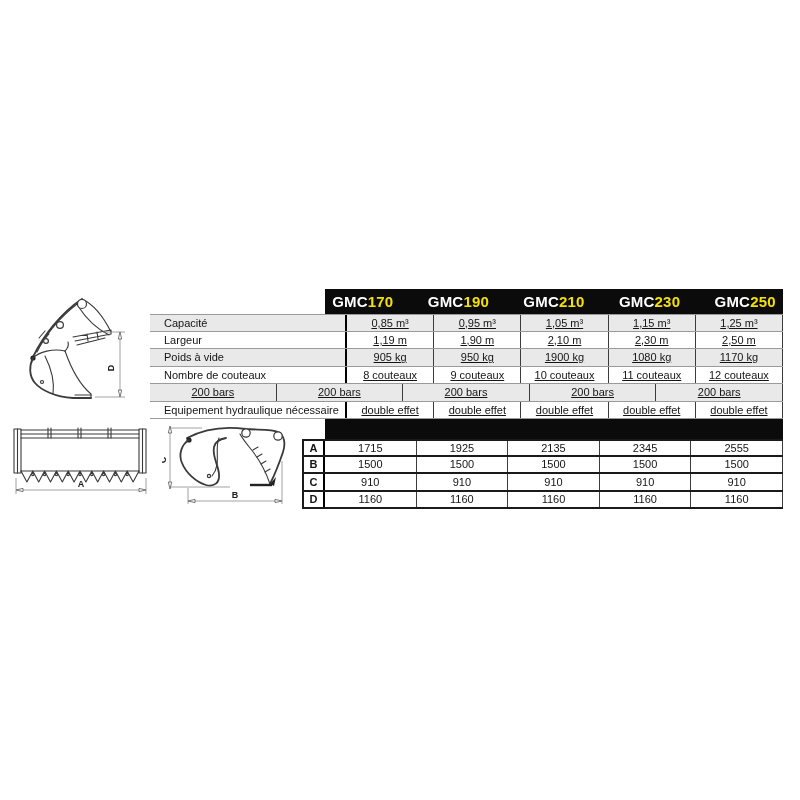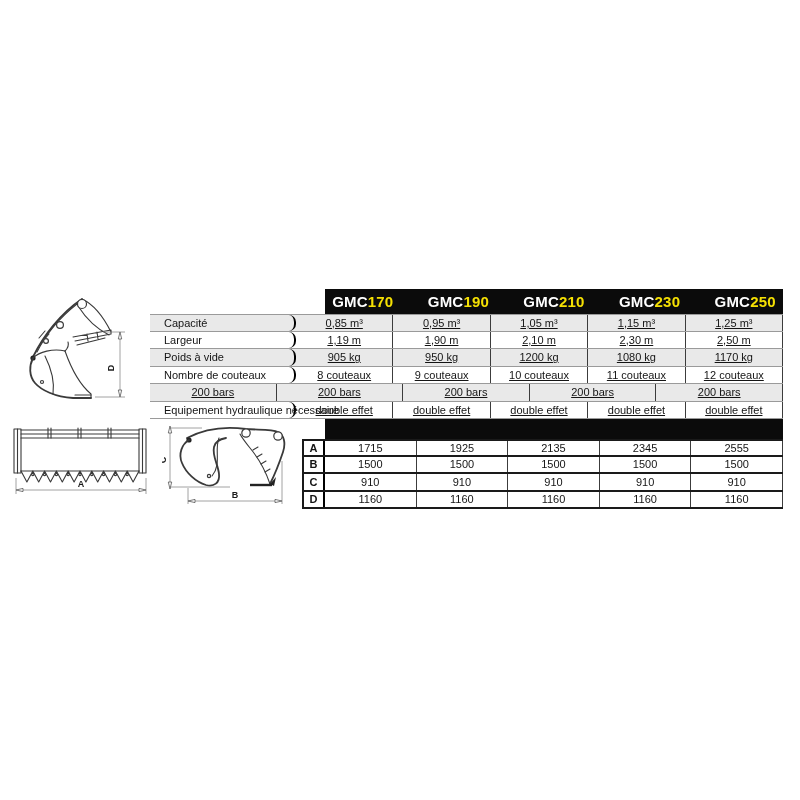--- a/index.html
+++ b/index.html
@@ -13,22 +13,22 @@
   .hdata{flex:1;display:flex;background:#0b0b0b;gap:20px;}
   .hcell{flex:1;display:flex;align-items:center;justify-content:center;
          font-size:15px;font-weight:700;letter-spacing:.2px;white-space:nowrap;}
   .hprefix{color:#ffffff;}
   .hnum{color:#f5e003;}
 
   .srow{display:flex;height:17.5px;box-sizing:border-box;border-bottom:1px solid #9a9a9a;
         font-size:11px;color:#141414;}
   .srow.first{border-top:1px solid #9a9a9a;}
   .srow.alt{background:#e9e9e9;}
-  .slabel{width:146px;box-sizing:border-box;padding-left:14px;display:flex;align-items:center;
-          border-right:2px solid #000;white-space:nowrap;border-radius:7px;}
+  .slabel{width:197px;box-sizing:border-box;padding-left:14px;display:flex;align-items:center;
+          border-right:2px solid #000;white-space:nowrap;}
   .scell{flex:1;display:flex;align-items:center;justify-content:center;
          border-right:1px solid #3c3c3c;white-space:nowrap;text-decoration:underline;}
 
   
   .midbar{position:absolute;left:325px;top:419px;width:458px;height:20px;background:#0b0b0b;}
 
   
   .dims{position:absolute;left:302px;top:439px;width:481px;}
   .drow{display:flex;height:17.5px;box-sizing:border-box;border-bottom:2px solid #1a1a1a;
         font-size:11px;color:#141414;background:#fff;}
@@ -176,21 +176,21 @@
       <div class="scell">1,19 m</div>
       <div class="scell">1,90 m</div>
       <div class="scell">2,10 m</div>
       <div class="scell">2,30 m</div>
       <div class="scell">2,50 m</div>
     </div>
     <div class="srow alt">
       <div class="slabel">Poids à vide</div>
       <div class="scell">905 kg</div>
       <div class="scell">950 kg</div>
-      <div class="scell">1200 kg</div>
+      <div class="scell">1900 kg</div>
       <div class="scell">1080 kg</div>
       <div class="scell">1170 kg</div>
     </div>
     <div class="srow">
       <div class="slabel">Nombre de couteaux</div>
       <div class="scell">8 couteaux</div>
       <div class="scell">9 couteaux</div>
       <div class="scell">10 couteaux</div>
       <div class="scell">11 couteaux</div>
       <div class="scell">12 couteaux</div>

